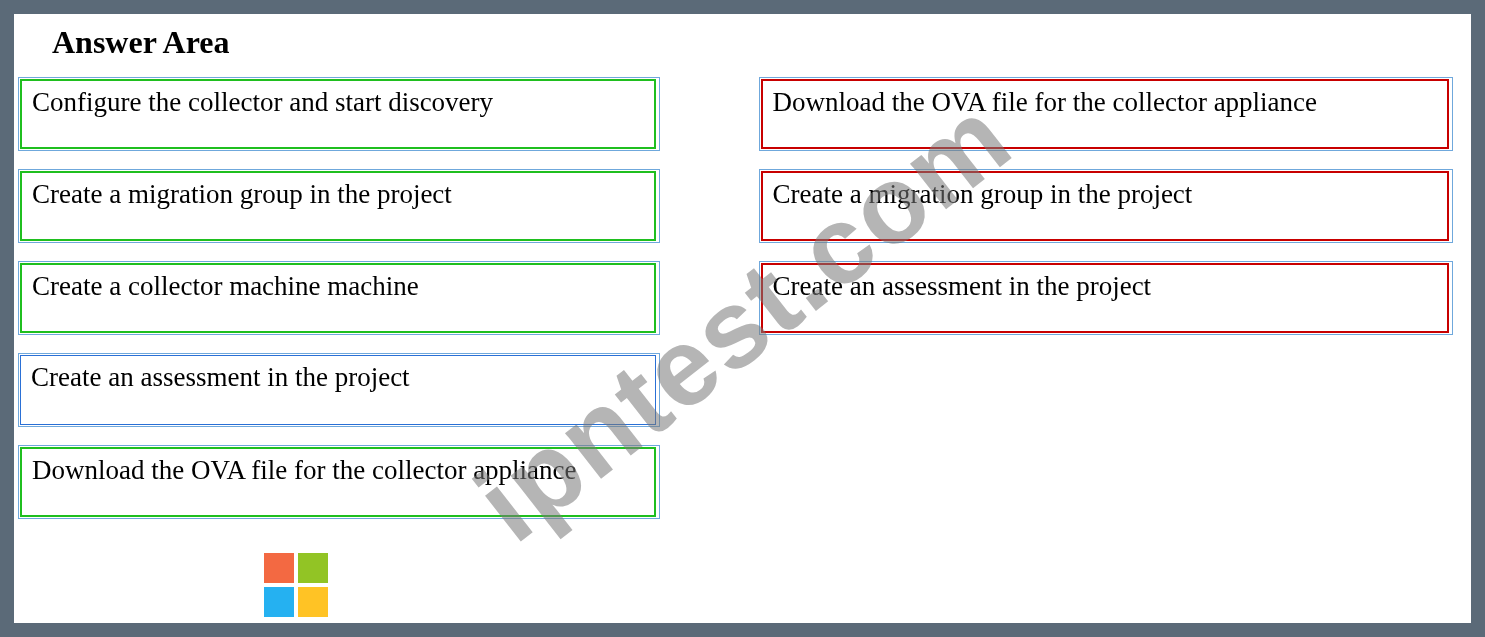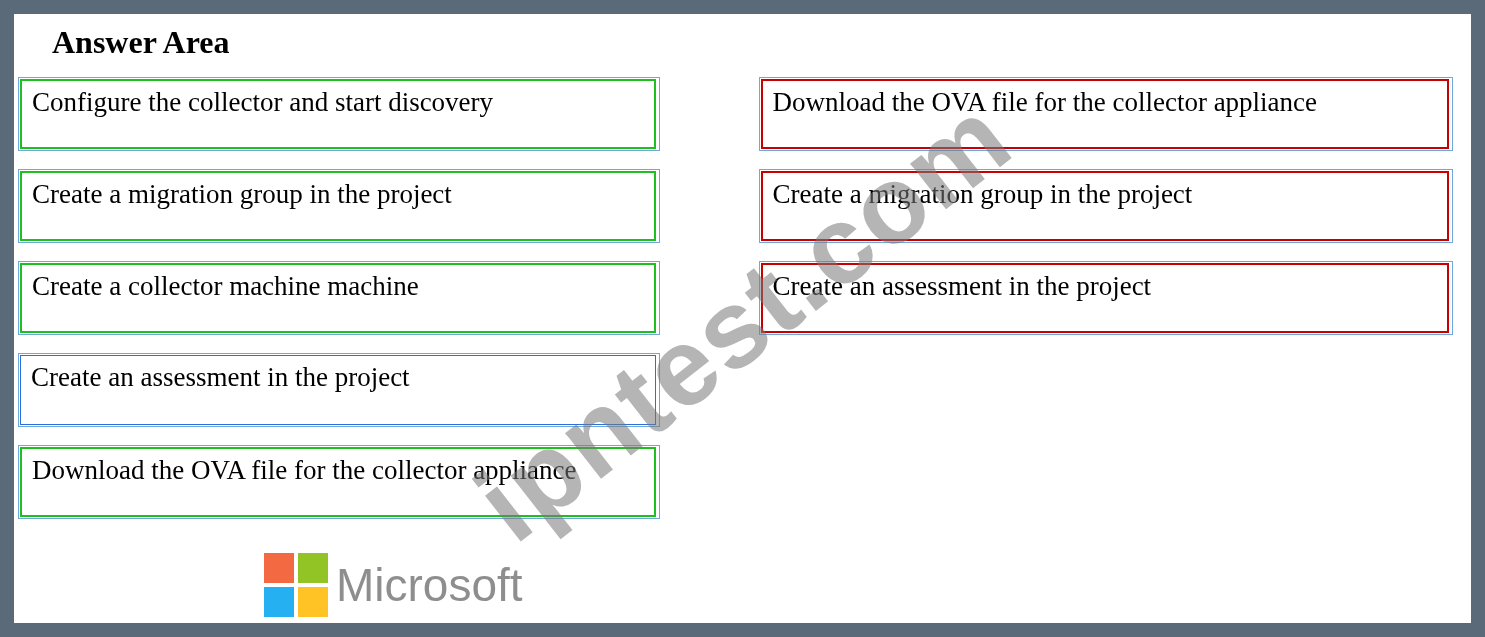--- a/index.html
+++ b/index.html
@@ -159,16 +159,15 @@
 
   <div class="watermark-text">ipntest.com</div>
 
   <div class="ms-logo">
     <div class="ms-squares">
       <span></span>
         <span></span>
         <span></span>
         <span></span>
     </div>
-    <div class="ms-word">Microsoft</div>
   </div>
 
 </div>
 
 </body></html>

